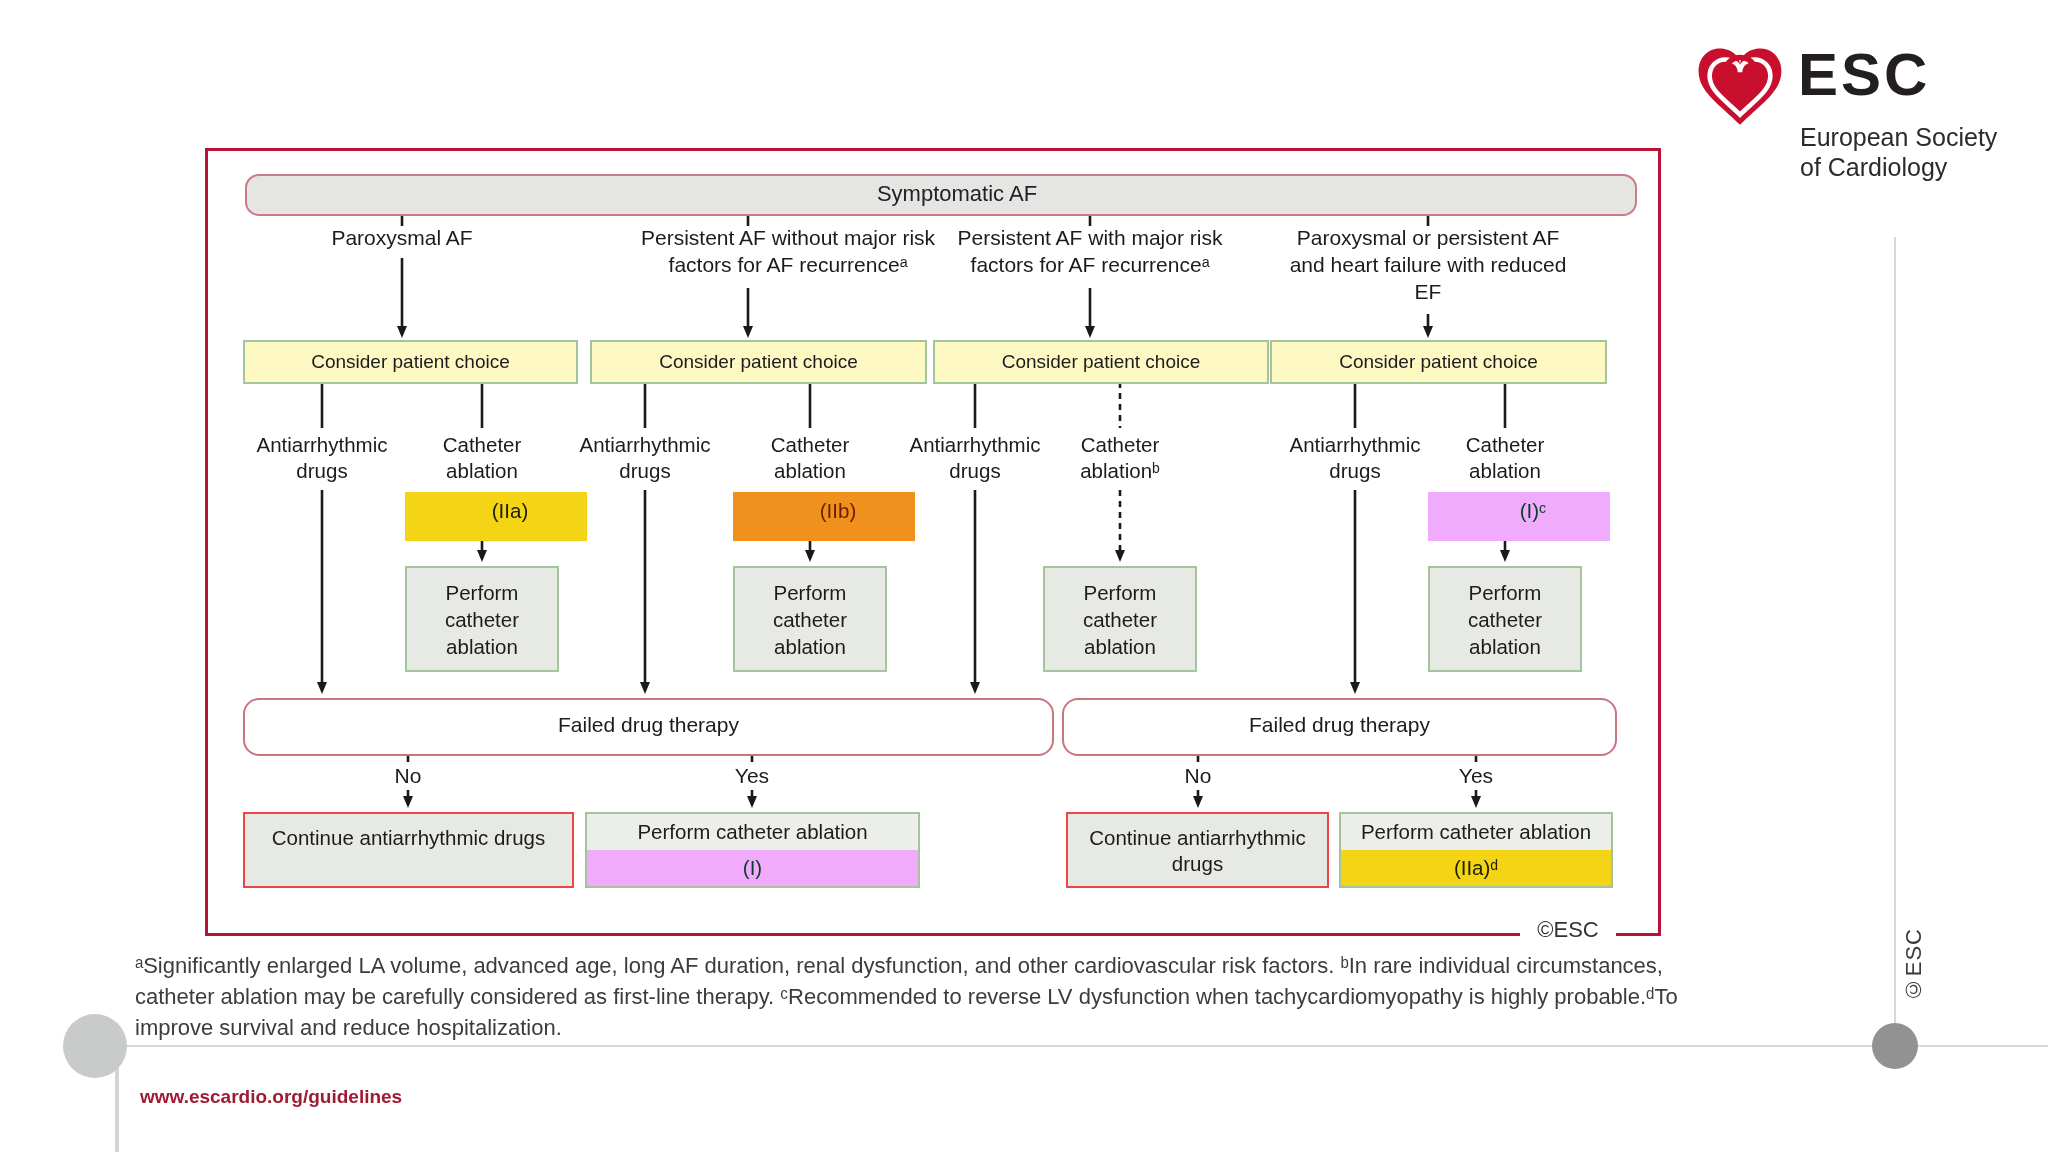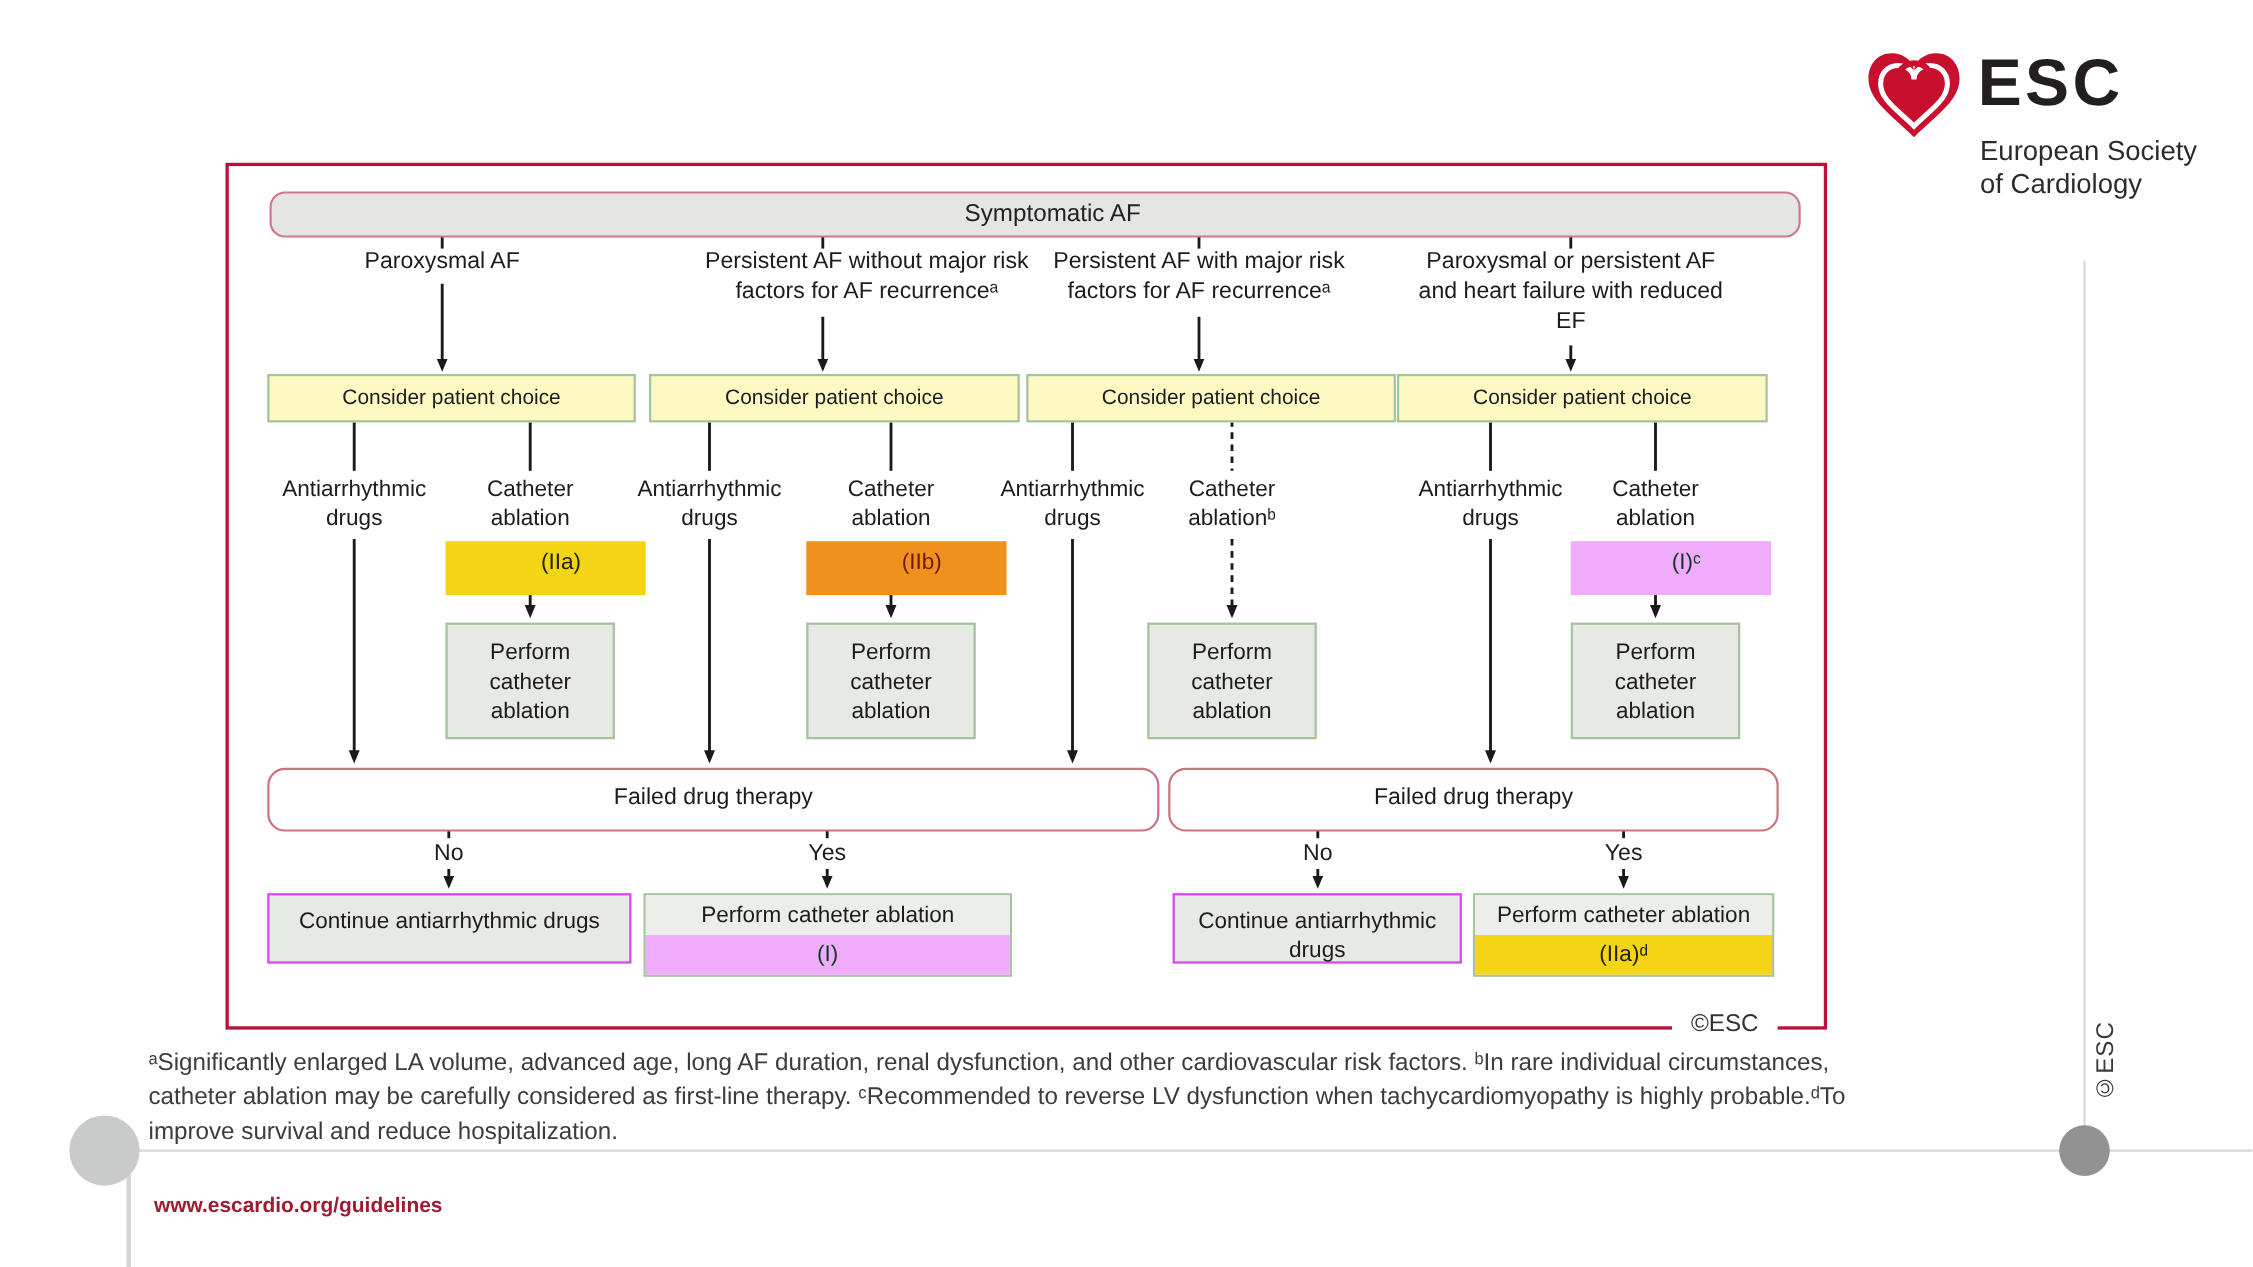--- a/index.html
+++ b/index.html
@@ -23,21 +23,21 @@
   .sublabel{top:432px;text-align:center;font-size:20.5px;line-height:26px;color:#1c1c1c;z-index:2;}
   .classbox{top:492px;width:154px;height:49px;text-align:center;line-height:38px;font-size:20.5px;z-index:2;padding-left:28px;}
   .cls-yellow{background:#F4D516;color:#222200;}
   .cls-orange{background:#F0911E;color:#6b1d00;}
   .cls-green{background:#f0abfc;color:#0d3b24;}
   .perform{top:566px;width:154px;height:106px;background:#E7E9E4;border:2px solid #A3C49C;
            text-align:center;font-size:20.5px;line-height:27px;padding-top:11px;box-sizing:border-box;color:#1c1c1c;z-index:2;}
   .failed{top:698px;height:54px;background:#ffffff;border:2px solid #C9747F;border-radius:16px;
           text-align:center;line-height:50px;font-size:21px;color:#1c1c1c;z-index:2;}
   .noyes{top:764px;width:80px;text-align:center;font-size:21px;color:#1c1c1c;z-index:2;}
-  .outcome{top:812px;height:64px;background:#E7E9E4;border:2px solid #d946ef;text-align:center;
+  .outcome{top:812px;height:76px;background:#E7E9E4;border:2px solid #ef4444;text-align:center;
            font-size:20.5px;line-height:26px;box-sizing:border-box;padding-top:11px;color:#1c1c1c;z-index:2;}
   .outcome-split{top:812px;height:76px;border:2px solid #A3C49C;box-sizing:border-box;z-index:2;
                  display:flex;flex-direction:column;text-align:center;font-size:20.5px;color:#1c1c1c;}
   .outcome-split .row1{flex:1;background:#ECEEE9;line-height:36px;}
   .outcome-split .row2{flex:1;line-height:36px;}
   .copyright-border{left:1520px;top:915px;width:96px;height:30px;background:#ffffff;text-align:center;
                     font-size:22px;color:#333333;z-index:3;line-height:30px;}
   
   .footnote{left:135px;top:950px;font-size:22px;line-height:31px;color:#3c3c3c;white-space:nowrap;}
   .hline{left:93px;top:1045px;width:1955px;height:2px;background:#D8D8D8;}

